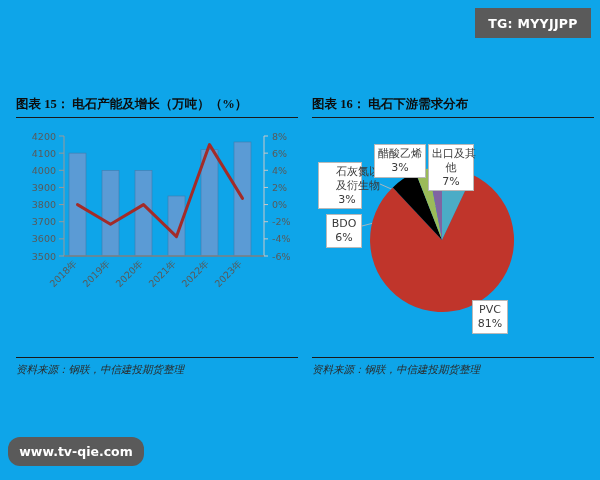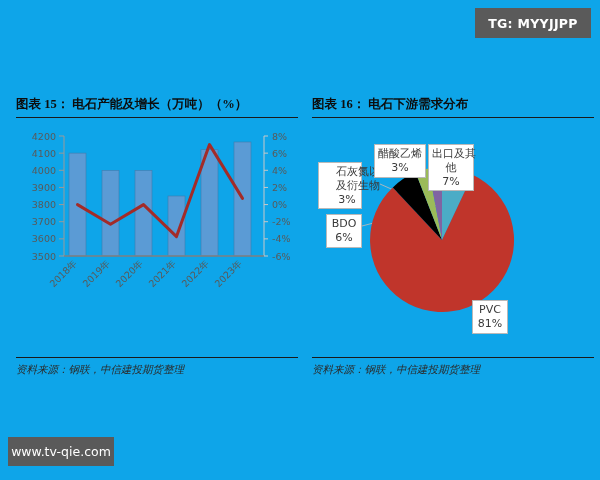--- a/index.html
+++ b/index.html
@@ -27,27 +27,27 @@
     color: #ffffff;
     font-family: "DejaVu Sans", "Liberation Sans", sans-serif;
     font-size: 12.5px;
     font-weight: 700;
     letter-spacing: .3px;
     display: flex; align-items: center; justify-content: center;
   }
   .wm-bottom {
     position: absolute;
     left: 8px; top: 437px;
-    width: 106px; height: 29px;
+    width: 136px; height: 29px;
     background: #5a5a5a;
     color: #ffffff;
     font-family: "DejaVu Sans", "Liberation Sans", sans-serif;
     font-size: 12.5px;
-    font-weight: 400;
-    display: flex; align-items: center; justify-content: center;
+    font-weight: 700;
+    display: flex; align-items: center; justify-content: center; border-radius: 12px;
   }
 
   
   .panel { position: absolute; top: 96px; width: 282px; }
   .panel-left  { left: 16px; }
   .panel-right { left: 312px; }
 
   .fig-title {
     font-size: 12.5px;
     font-weight: 700;

